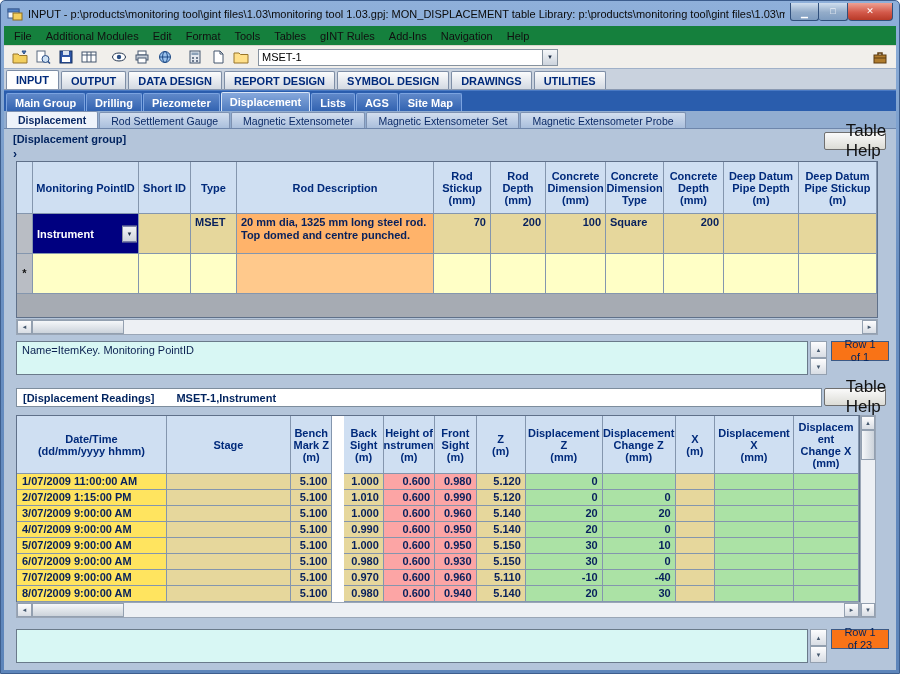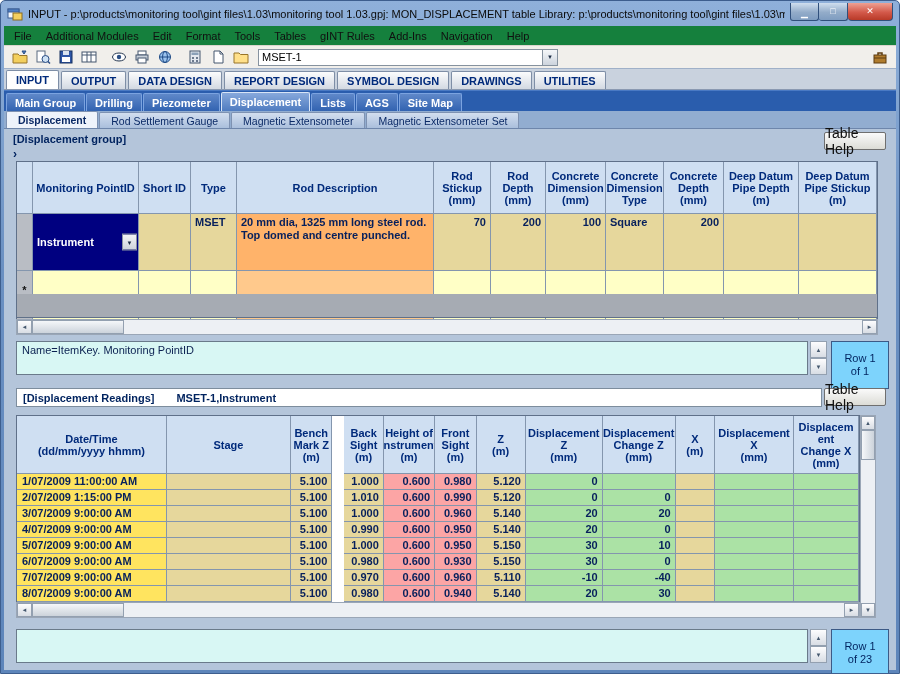--- a/index.html
+++ b/index.html
@@ -49,31 +49,31 @@
   .stab { font-size:10.5px; color:#0b2a66; background:linear-gradient(#d2deef,#aabfdc); border:1px solid #7e92b2; border-bottom:none;
           border-radius:2px 2px 0 0; padding:2px 11px 1px; margin-right:1px; }
   .stab.sel { background:#eef3fb; font-weight:bold; padding-bottom:2px; }
 
   
   .content { position:relative; flex:1; background:#b4c5da; }
   .sec-title { position:absolute; font-size:11px; font-weight:bold; color:#00235f; }
   #g-title { left:9px; top:4px; }
   .record-arrow { position:absolute; left:9px; top:18px; font-size:12px; font-weight:bold; color:#00235f; }
   .help-btn { position:absolute; width:62px; height:18px; background:linear-gradient(#fafafa,#dcdcd6); border:1px solid #6f6f6f; border-radius:2px;
-              font-size:14px; color:#101010; display:flex; align-items:center; justify-content:center; }
+              font-size:17px; color:#101010; display:flex; align-items:center; justify-content:center;padding-left:22px; }
   #g-help { right:10px; top:3px; }
   #r-help { right:10px; top:259px; }
   .pre { white-space:pre-line; }
 
   
   #g-table { position:absolute; left:12px; top:32px; width:862px; border:1px solid #5f7089; background:#fff; }
   .grow { display:flex; }
   .gcell { border-right:1px solid #8496ae; border-bottom:1px solid #8496ae; font-size:11px; font-weight:bold; color:#07205c; overflow:hidden; }
   .ghead .gcell { background:#cfdff2; color:#002a7b; display:flex; align-items:center; justify-content:center; text-align:center; height:52px; line-height:12px; }
-  .gbody .gcell { height:57px; }
+  .gbody .gcell { height:40px; }
   .cw-m{width:16px;} .cw-0{width:106px;} .cw-1{width:52px;} .cw-2{width:46px;} .cw-3{width:197px;}
   .cw-4{width:57px;} .cw-5{width:55px;} .cw-6{width:60px;} .cw-7{width:58px;} .cw-8{width:60px;} .cw-9{width:75px;} .cw-10{width:78px;}
   .bg-tan{background:#e6d79c;} .bg-or{background:#ffb36a;} .bg-mark{background:#b9bdc4; text-align:center; color:#111; font-weight:bold; line-height:38px;}
   .bg-new{background:#ffffc6;} .bg-orl{background:#ffc98c;}
   .cell-sel{background:#000080; color:#fff; display:flex; align-items:center; padding-left:4px; position:relative;}
   .dd{position:absolute; right:1px; top:50%; transform:translateY(-50%); width:15px; height:17px; background:linear-gradient(#f3f4f6,#ced4dc);
       border:1px solid #8a94a2; font-size:6px; color:#1c2c44; display:flex; align-items:center; justify-content:center;}
   .txt{padding:2px 4px;} .num{padding:2px 4px; text-align:right;} .wrap{white-space:normal; line-height:13px;}
 
   #g-filler { position:absolute; left:12px; top:165px; width:862px; height:24px; background:#a6abb3; border:solid #5f7089; border-width:0 1px 1px 1px; }
@@ -88,21 +88,21 @@
   .sb-v .sb-btn { width:14px; }
   .sb-thumb-v { width:14px; height:30px; background:linear-gradient(90deg,#f5f7f9,#ccd3db); border:1px solid #93a0b0; }
 
   
   .status-box { position:absolute; height:34px; background:#d8f7f4; border:1px solid #6a7a8a; font-size:11px; color:#0a2050; padding:2px 5px; }
   #g-status { left:12px; top:212px; width:792px; }
   #r-status { left:12px; top:500px; width:792px; }
   .spin { position:absolute; width:17px; height:34px; display:flex; flex-direction:column; }
   .spin .sb-btn { width:17px; height:17px; }
   #g-spin { left:806px; top:212px; } #r-spin { left:806px; top:500px; }
-  .rowbox { position:absolute; width:58px; height:48px; background:#7dd3fc; border:1px solid #3c5a86; color:#00235f; font-size:11px;
+  .rowbox { position:absolute; width:58px; height:20px; background:#f97316; border:1px solid #3c5a86; color:#00235f; font-size:11px;
             display:flex; align-items:center; justify-content:center; text-align:center; line-height:13px; }
   #g-rowbox { left:827px; top:212px; } #r-rowbox { left:827px; top:500px; }
 
   
   #r-titlebox { position:absolute; left:12px; top:259px; width:806px; height:19px; background:#fff; border:1px solid #7d8d9d;
                 display:flex; align-items:center; font-size:11px; font-weight:bold; color:#00235f; padding-left:6px; gap:22px; }
   #r-table { position:absolute; left:12px; top:286px; width:844px; border:1px solid #5f7089; background:#fff; }
   .rhead { display:flex; }
   .rhead .rcell { background:#cfdff2; color:#002a7b; display:flex; align-items:center; justify-content:center; text-align:center;
                   height:58px; line-height:12px; white-space:pre-line; }
@@ -268,20 +268,21 @@
       <span class="gtab">Lists</span>
       <span class="gtab">AGS</span>
       <span class="gtab">Site Map</span>
     </div>
 
     <div class="tabs-sub">
       <span class="stab sel">Displacement</span>
       <span class="stab">Rod Settlement Gauge</span>
       <span class="stab">Magnetic Extensometer</span>
       <span class="stab">Magnetic Extensometer Set</span>
+      <span class="stab">Magnetic Extensometer Probe</span>
     </div>
 
     <div class="content">
 
       <div class="sec-title" id="g-title">[Displacement group]</div>
       <div class="record-arrow">›</div>
       <div class="help-btn" id="g-help">Table Help</div>
 
       <div id="g-table">
         <div class="grow ghead">

